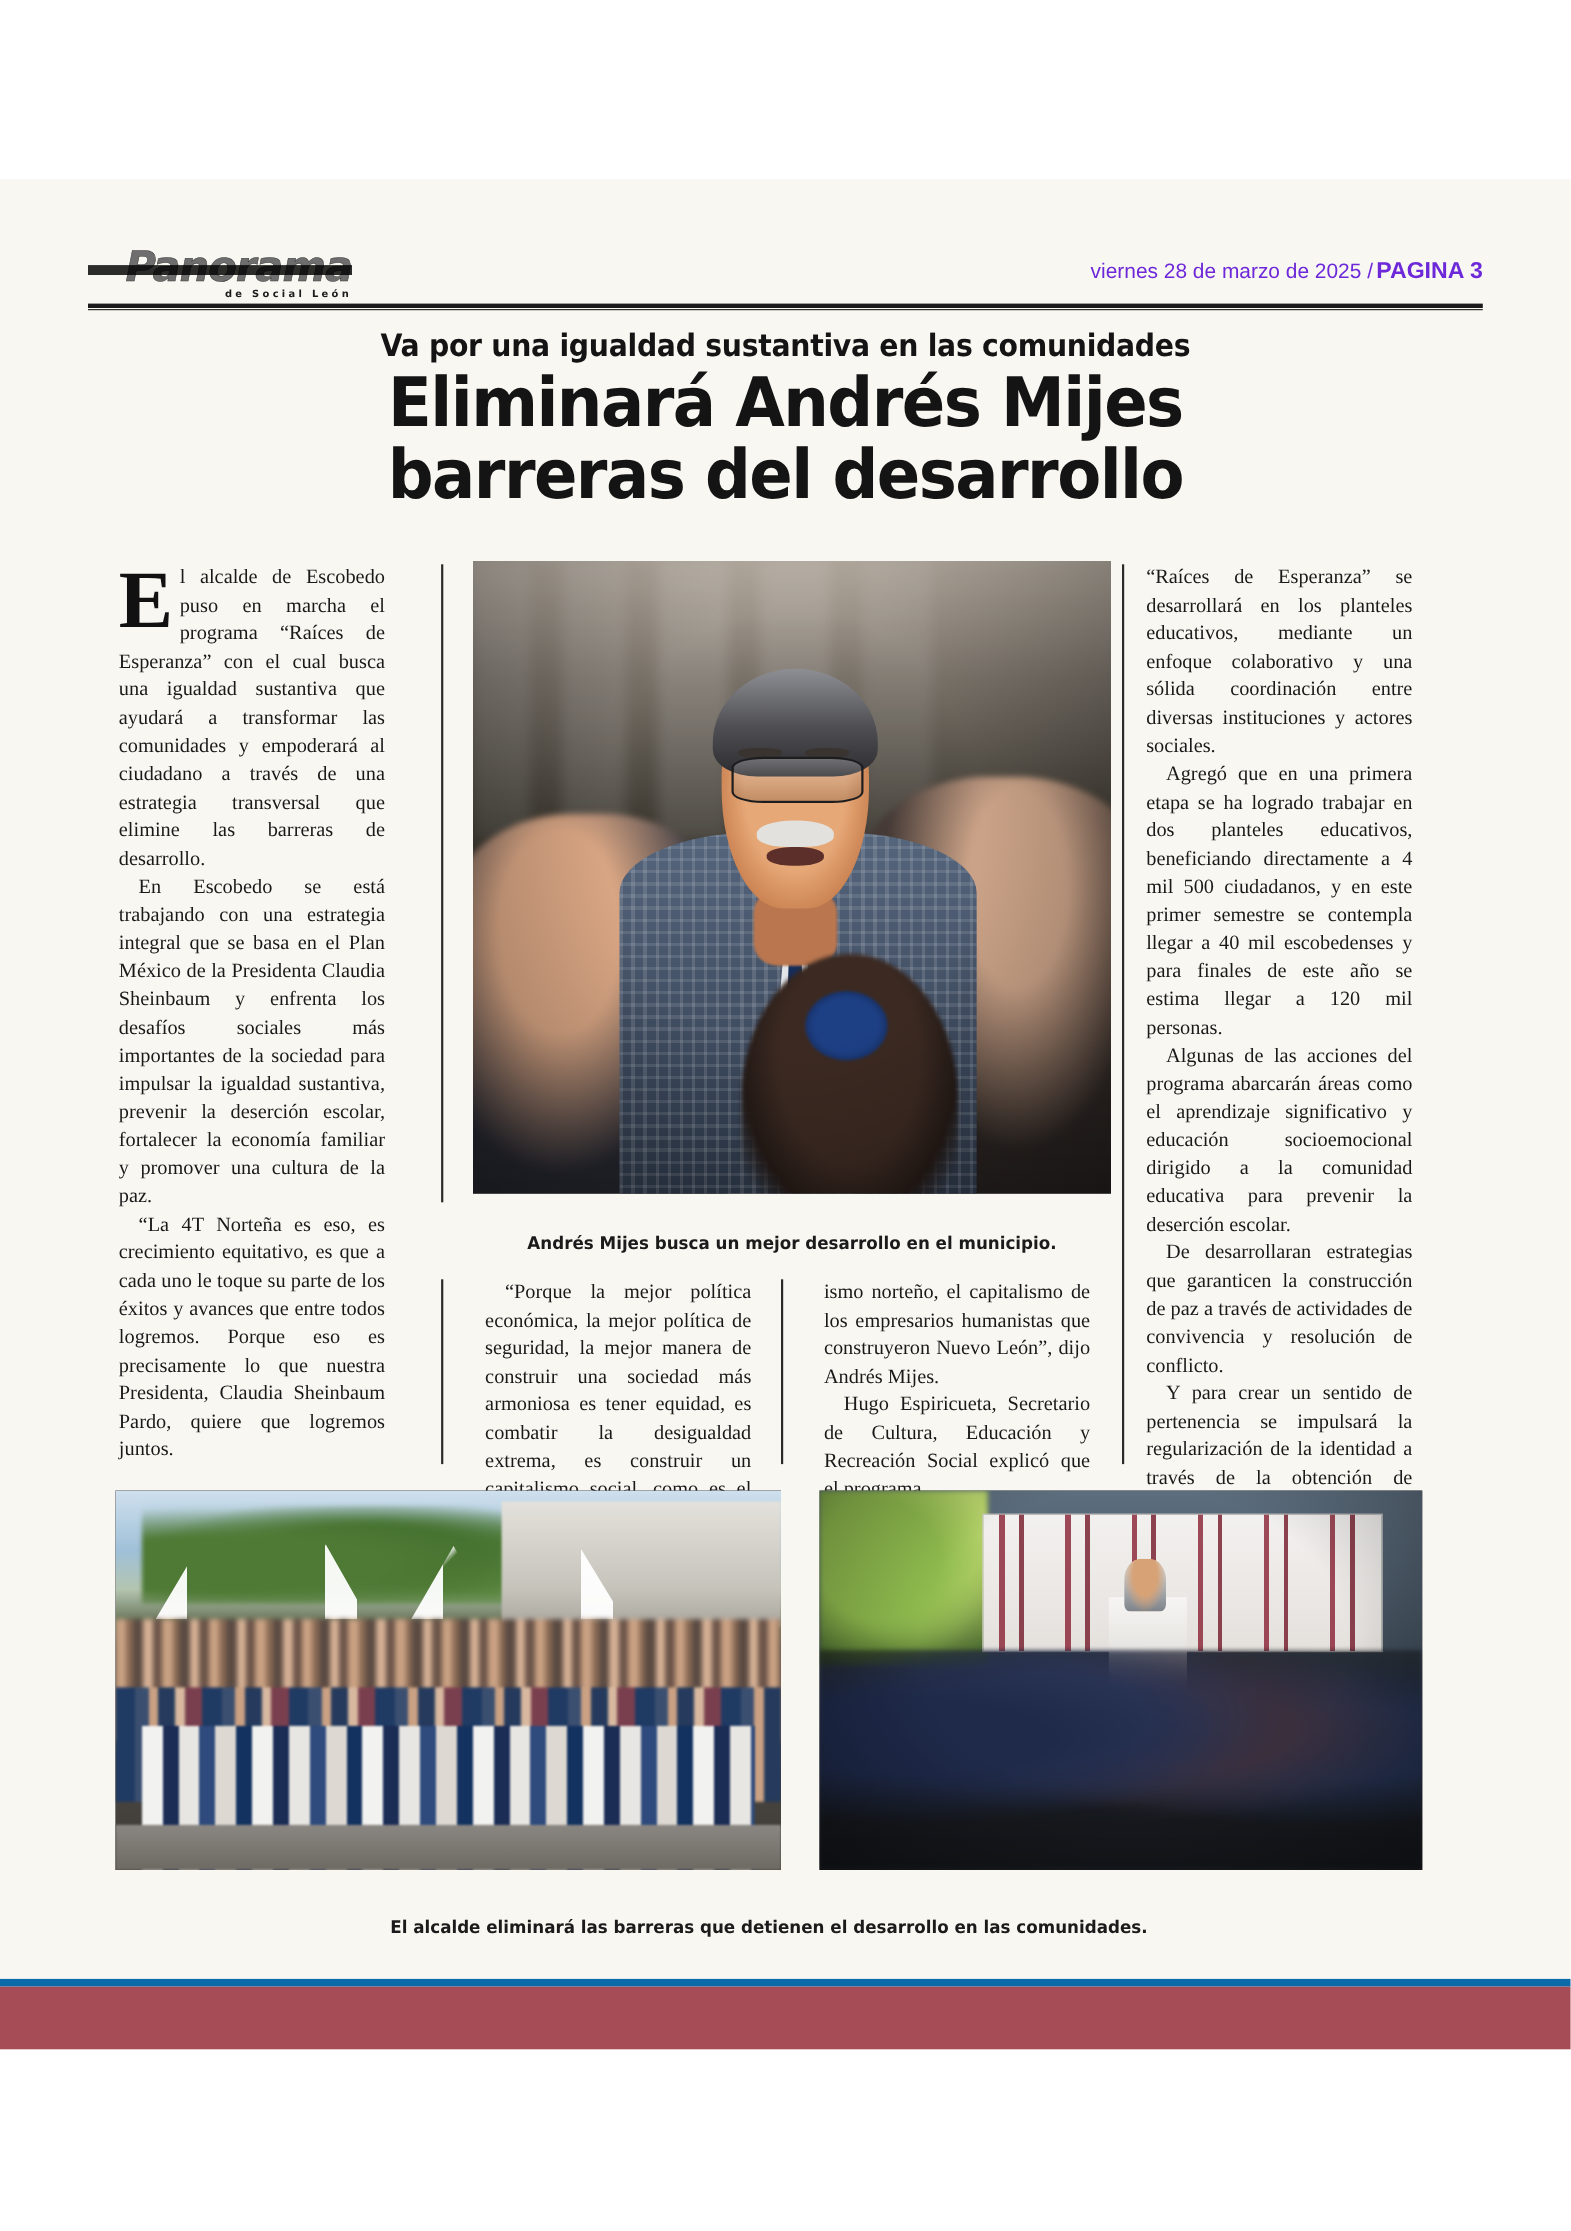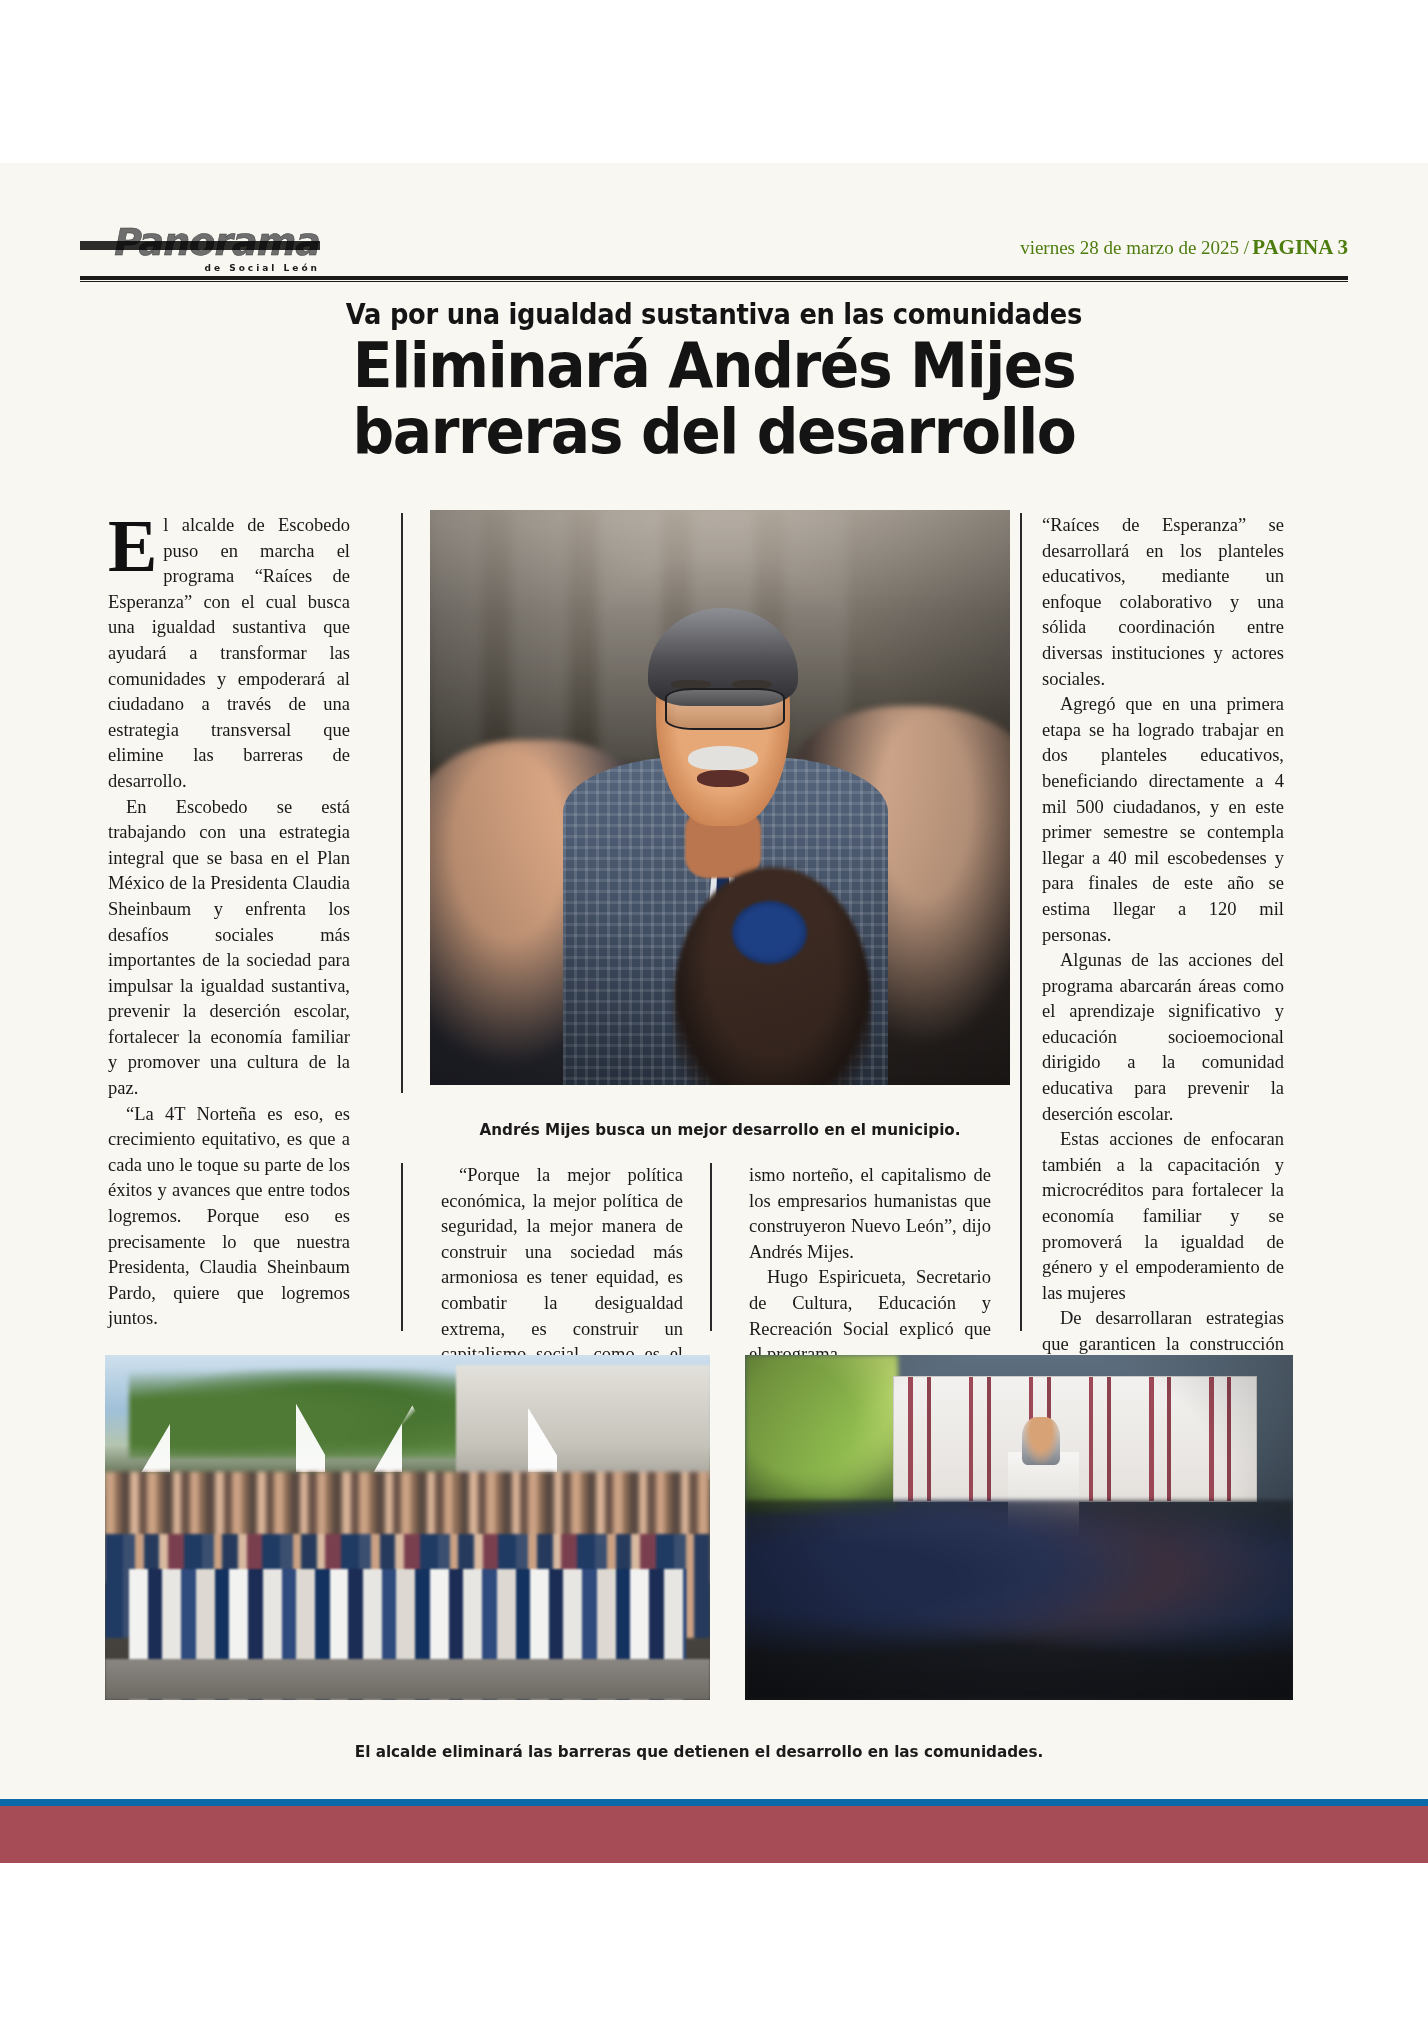--- a/index.html
+++ b/index.html
@@ -86,23 +86,23 @@
     left: 0;
     top: 59px;
     width: 1268px;
     height: 1px;
     background: #1b1b1b;
   }
   .dateline {
     position: absolute;
     right: 0;
     top: 13px;
-    font-family: Liberation Serif, serif;
+    font-family: Liberation Sans, sans-serif;
     font-size: 19px;
-    color: #4d7c0f;
+    color: #6d28d9;
     white-space: nowrap;
   }
   .dateline .pagina {
     font-weight: bold;
     font-size: 21px;
     margin-left: 3px;
   }
 
   
   .kicker {
@@ -488,21 +488,20 @@
 
   <div class="col" id="col3b">
     <p class="first">ismo norteño, el capitalismo de los empresarios humanistas que construyeron Nuevo León”, dijo Andrés Mijes.</p>
     <p>Hugo Espiricueta, Secretario de Cultura, Educación y Recreación Social explicó que el programa</p>
   </div>
 
   <div class="col" id="col4">
     <p class="first">“Raíces de Esperanza” se desarrollará en los planteles educativos, mediante un enfoque colaborativo y una sólida coordinación entre diversas instituciones y actores sociales.</p>
     <p>Agregó que en una primera etapa se ha logrado trabajar en dos planteles educativos, beneficiando directamente a 4 mil 500 ciudadanos, y en este primer semestre se contempla llegar a 40 mil escobedenses y para finales de este año se estima llegar a 120 mil personas.</p>
     <p>Algunas de las acciones del programa abarcarán áreas como el aprendizaje significativo y educación socioemocional dirigido a la comunidad educativa para prevenir la deserción escolar.</p>
-    <p>Estas acciones de enfocaran también a la capacitación y microcréditos para fortalecer la economía familiar y se promoverá la igualdad de género y el empoderamiento de las mujeres</p>
     <p>De desarrollaran estrategias que garanticen la construcción de paz a través de actividades de convivencia y resolución de conflicto.</p>
     <p>Y para crear un sentido de pertenencia se impulsará la regularización de la identidad a través de la obtención de documentos oficiales para los beneficiarios.</p>
   </div>
 
   <div class="photo" id="photo-left">
     <div class="ph-layer lb-sky"></div>
     <div class="lb-trees"></div>
     <div class="lb-building"></div>
     <div class="lb-tents"></div>
     <div class="lb-crowd"></div>

